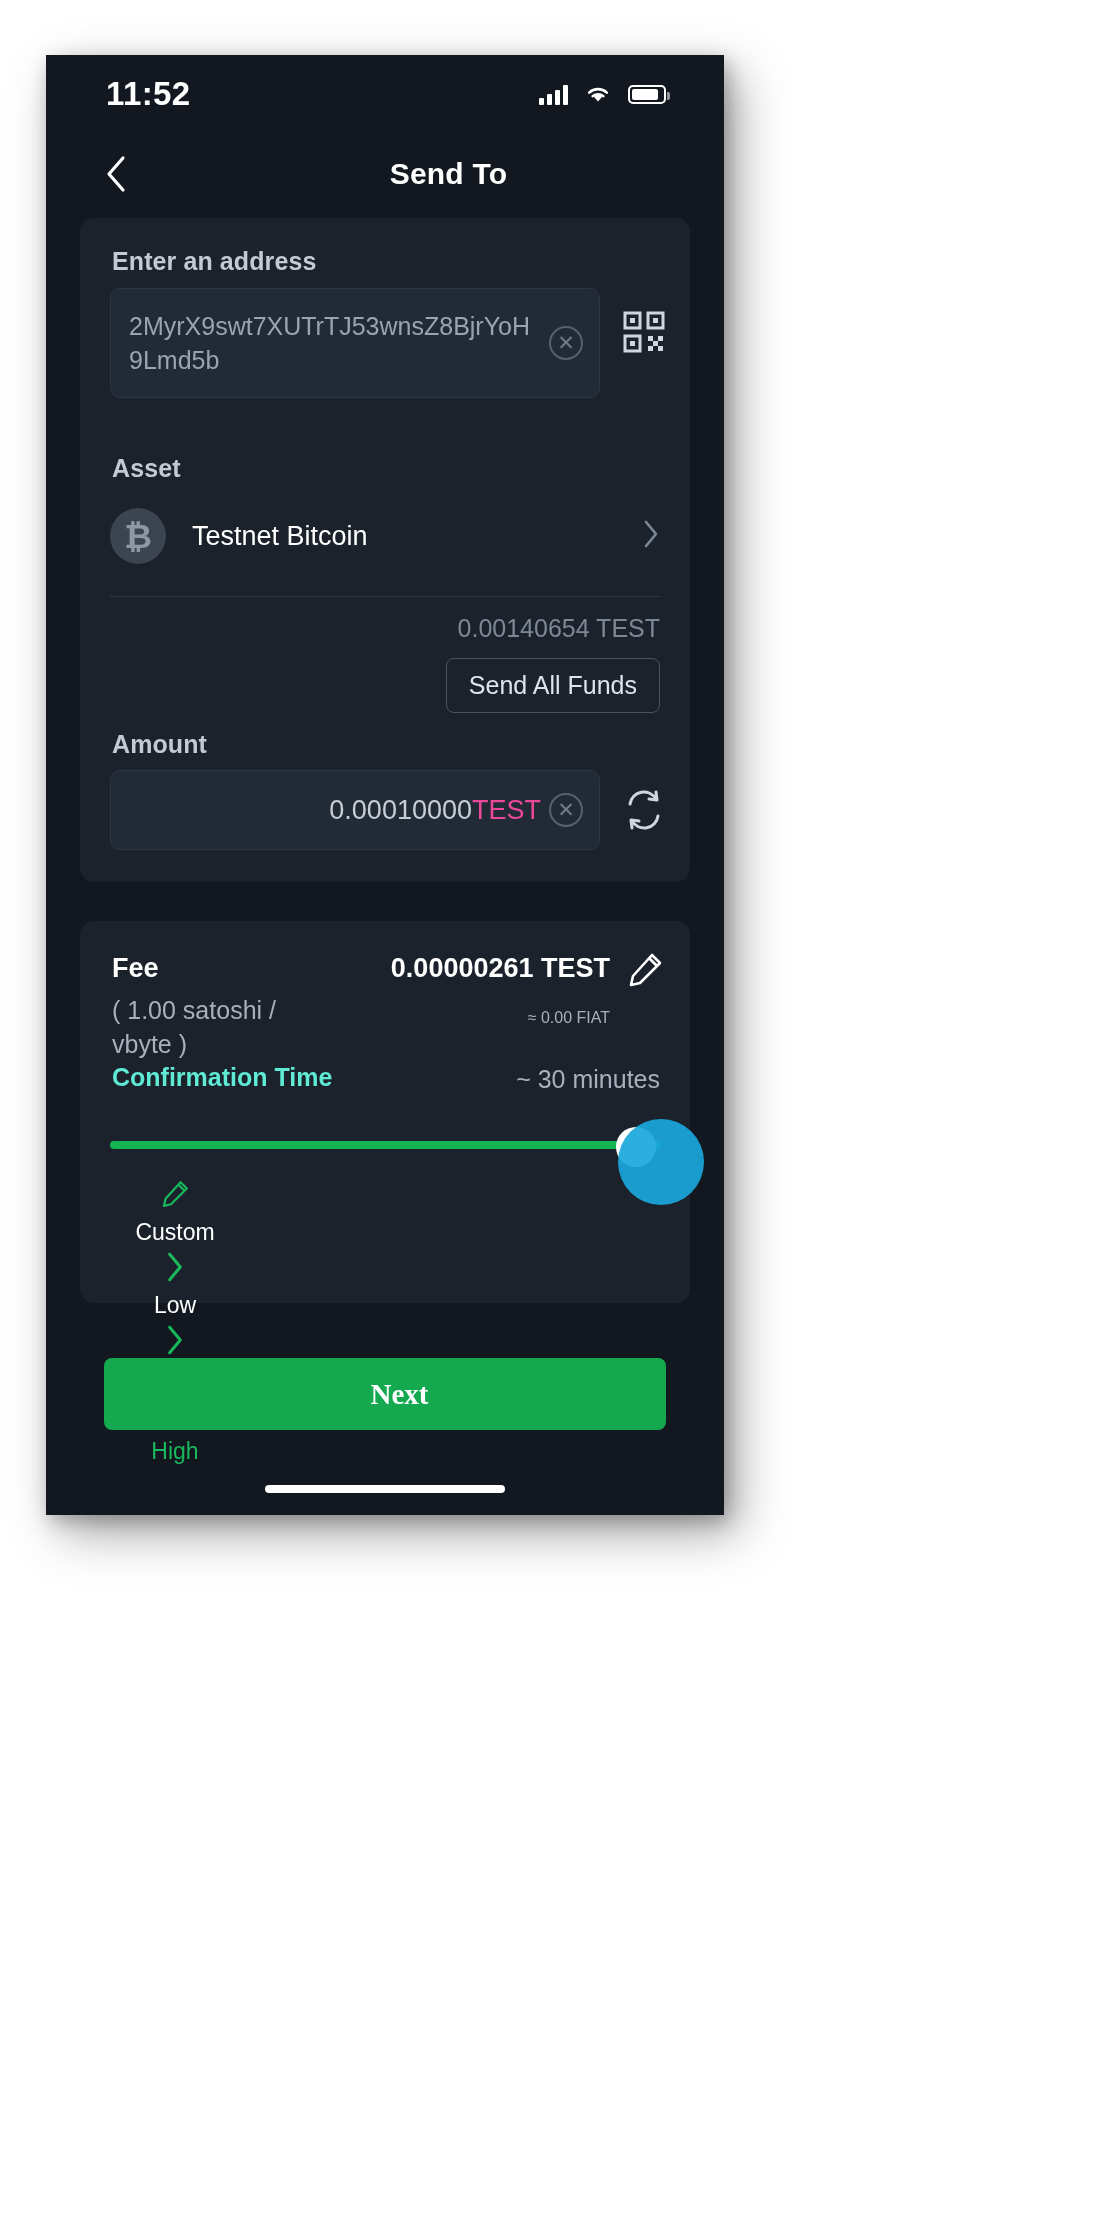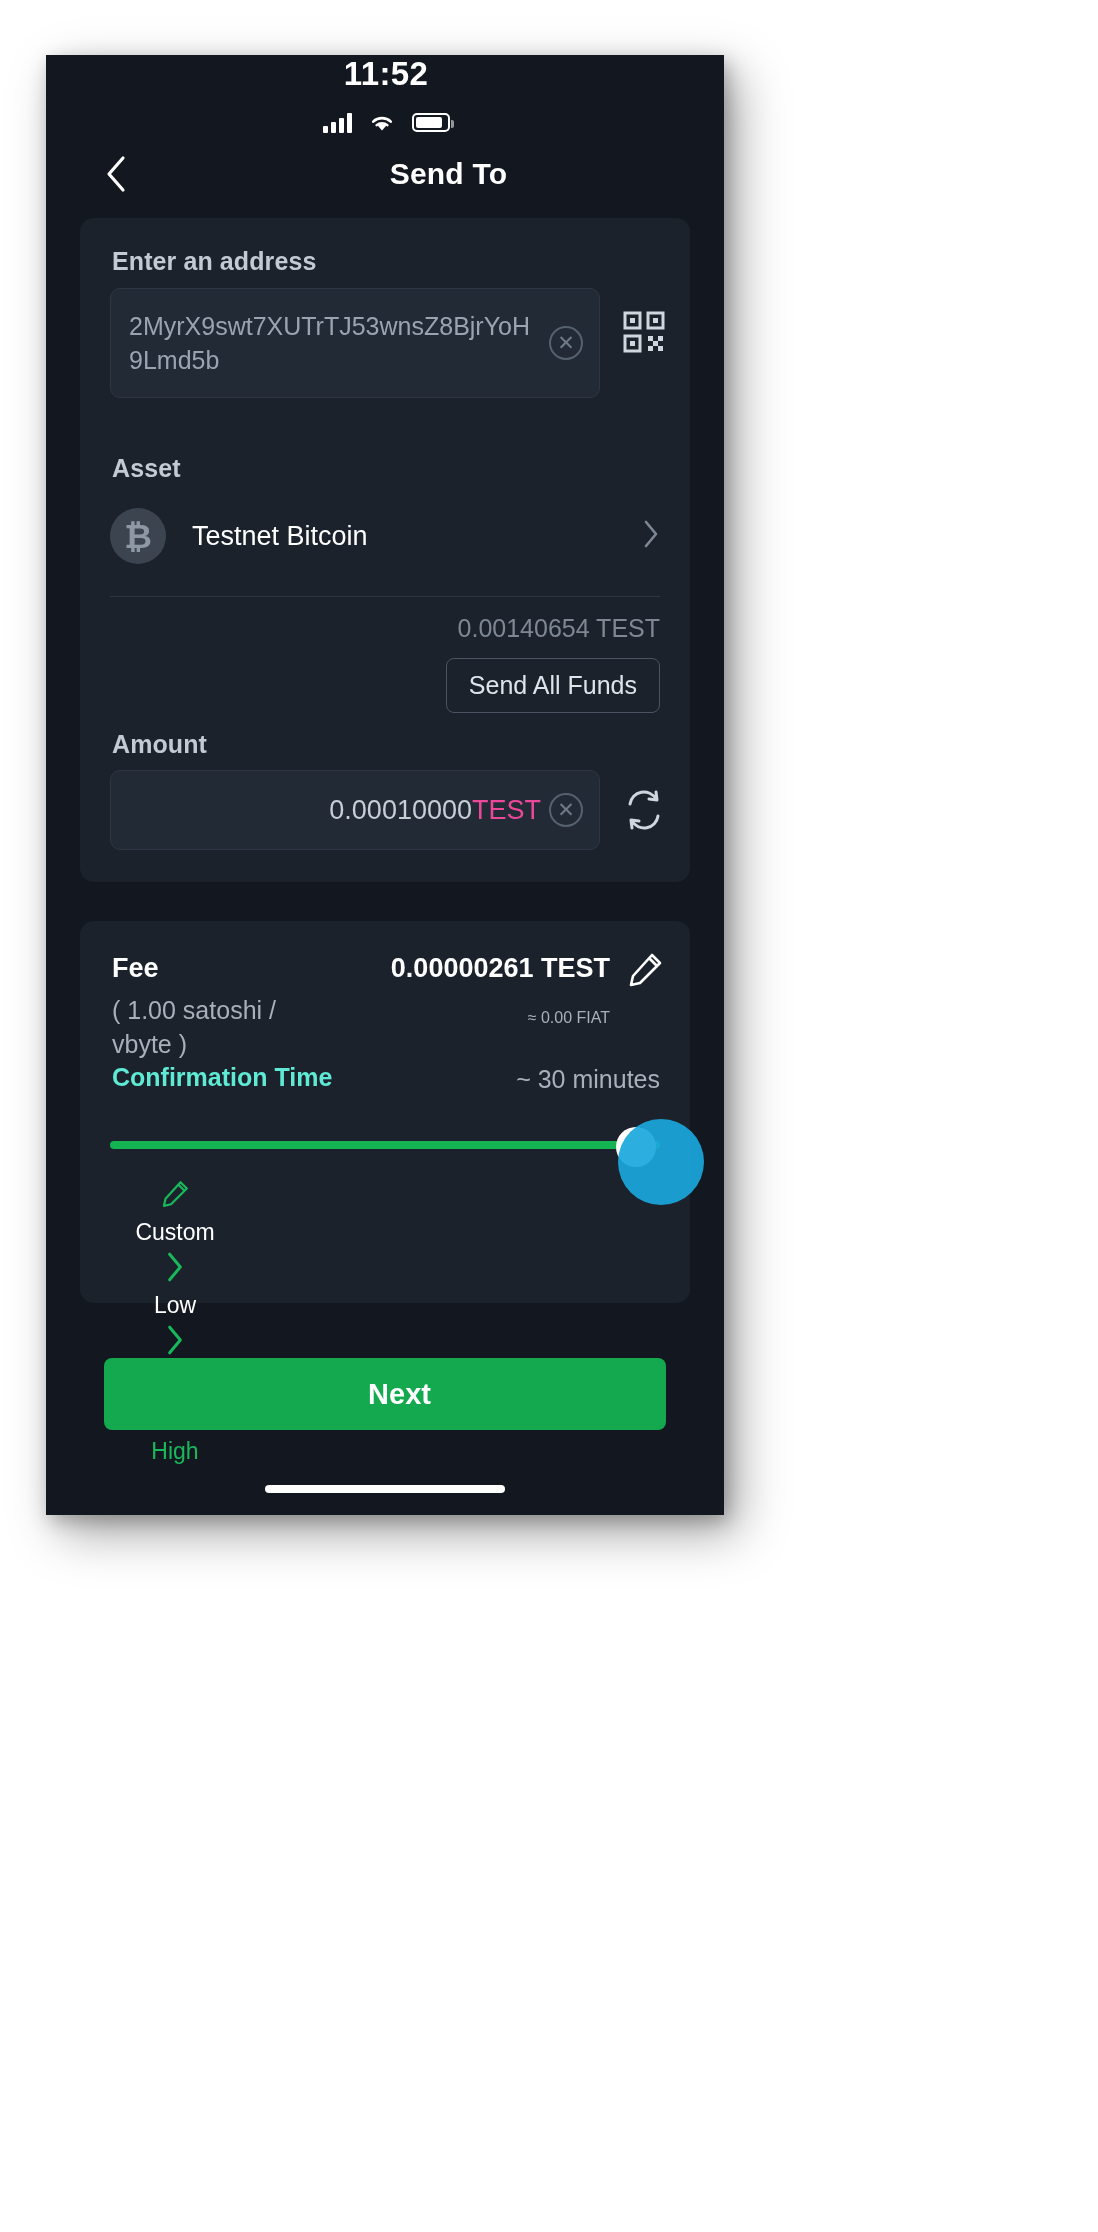--- a/index.html
+++ b/index.html
@@ -17,21 +17,20 @@
     background:#131820;
     overflow:hidden;
     box-shadow: 14px 18px 46px rgba(0,0,0,0.35), 4px 6px 18px rgba(0,0,0,0.25);
   }
 
   
   .statusbar {
     position:absolute; left:0; top:0; width:678px; height:78px;
     display:flex; align-items:center; justify-content:space-between;
     padding:0 58px 0 60px;
-    flex-direction:column;
   }
   .status-time {
     color:#ffffff; font-size:33px; font-weight:700; letter-spacing:0.4px;
   }
   .status-icons { display:flex; align-items:center; gap:17px; }
   .signal { display:flex; align-items:flex-end; gap:3px; height:21px; }
   .signal i { display:block; width:5px; background:#ffffff; border-radius:1px; }
   .signal i:nth-child(1){ height:7px; }
   .signal i:nth-child(2){ height:11px; }
   .signal i:nth-child(3){ height:15px; }
@@ -176,21 +175,21 @@
   .step { width:130px; text-align:center; cursor:pointer; }
   .step-icon { height:42px; display:flex; align-items:center; justify-content:center; }
   .step-label { margin-top:4px; color:#ffffff; font-size:23px; }
   .step-label.active { color:#18b85b; }
 
   
   .next-btn {
     position:absolute; left:58px; top:1303px; width:562px; height:72px;
     background:#14a94f; border:none; border-radius:8px;
     color:#ffffff; font-size:29px; font-weight:700; cursor:pointer;
-    font-family:Liberation Sans, sans-serif;
+    font-family:Liberation Serif, serif;
     padding-left:29px;
   }
   .home-indicator {
     position:absolute; left:50%; transform:translateX(-50%); bottom:22px;
     width:240px; height:8px; background:#ffffff; border-radius:4px;
   }
 </style>
 </head>
 <body>
 

